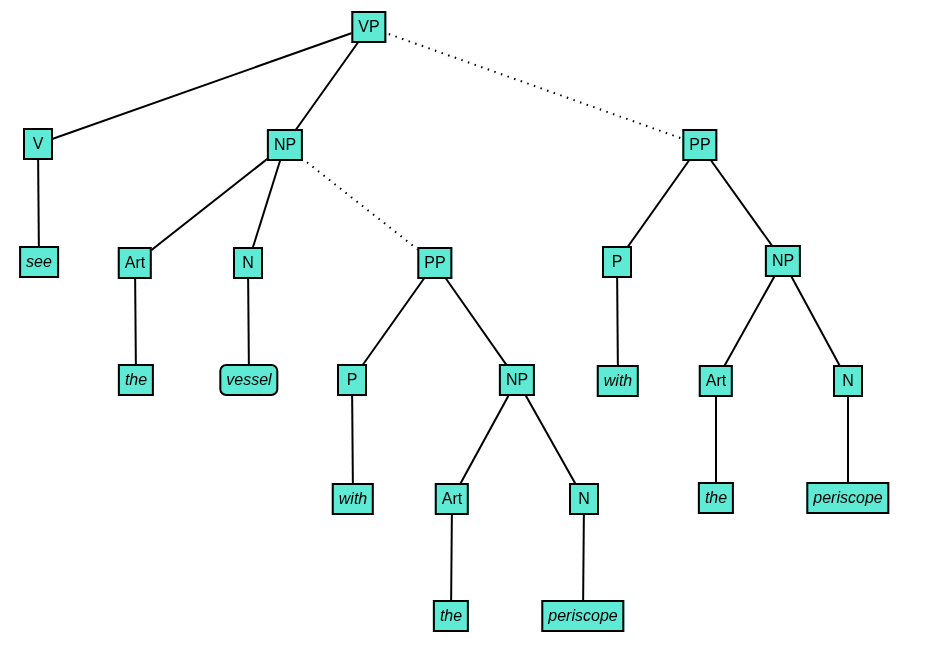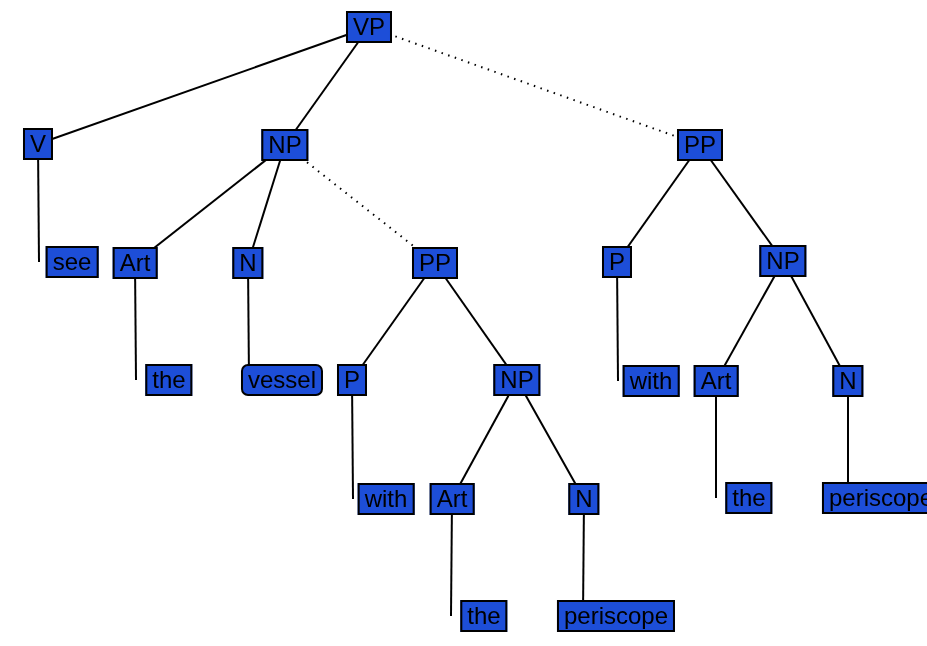--- a/index.html
+++ b/index.html
@@ -29,33 +29,33 @@
   }
   .edge-dotted {
     stroke: #000000;
     stroke-width: 2;
     fill: none;
     stroke-dasharray: 1.5 5.5;
   }
   .node {
     position: absolute;
     transform: translate(-50%, -50%);
-    background: #1d4ed8;
+    background: #5eead4;
     border: 2px solid #000000;
     padding: 0 5px;
-    font-size: 24px;
+    font-size: 16px;
     line-height: 28px;
     color: #000000;
     white-space: nowrap;
     text-align: center;
     box-sizing: border-box;
     min-width: 30px;
   }
   .node.word {
-    margin-left: 33px;
+    font-style: italic;
   }
 </style>
 </head>
 <body>
 
 <div class="canvas">
   <svg class="edge-layer" viewBox="0 0 927 646" xmlns="http://www.w3.org/2000/svg">
       <line x1="369" y1="27" x2="38" y2="144" class="edge-solid"></line>
       <line x1="369" y1="27" x2="285" y2="145" class="edge-solid"></line>
       <line x1="369" y1="27" x2="700" y2="145" class="edge-dotted"></line>

